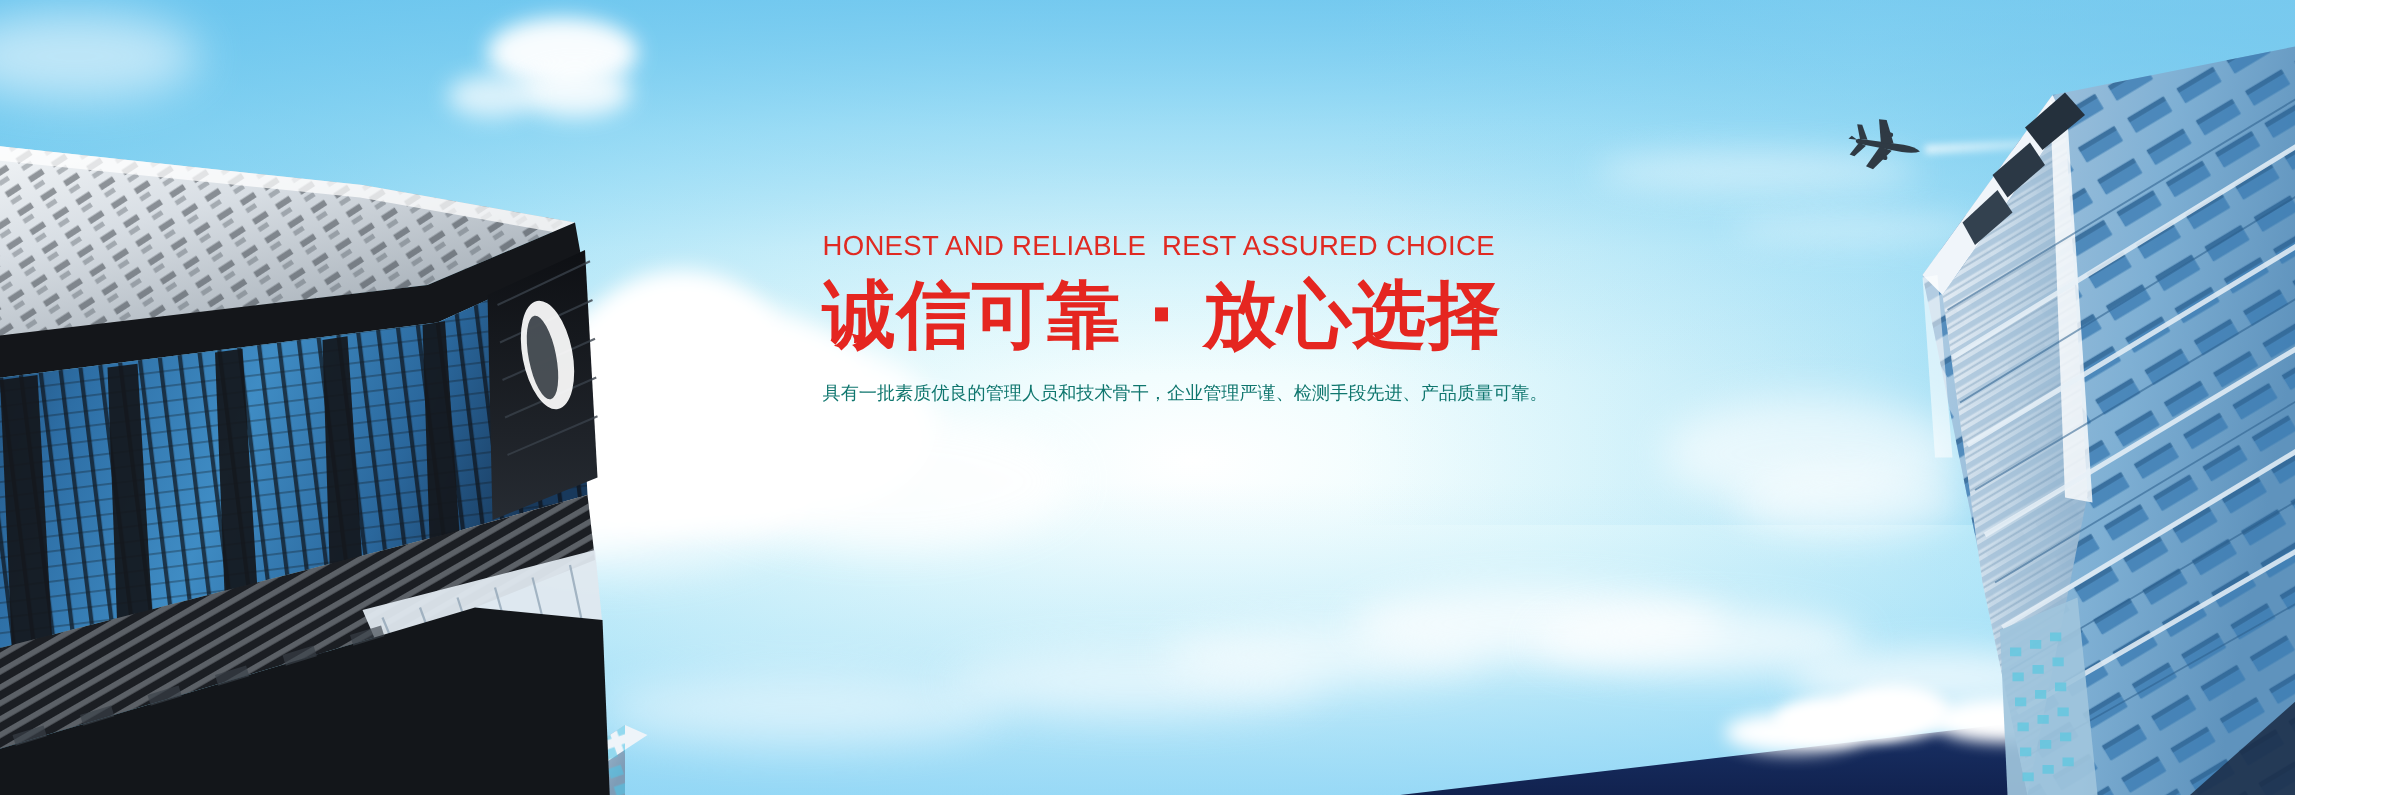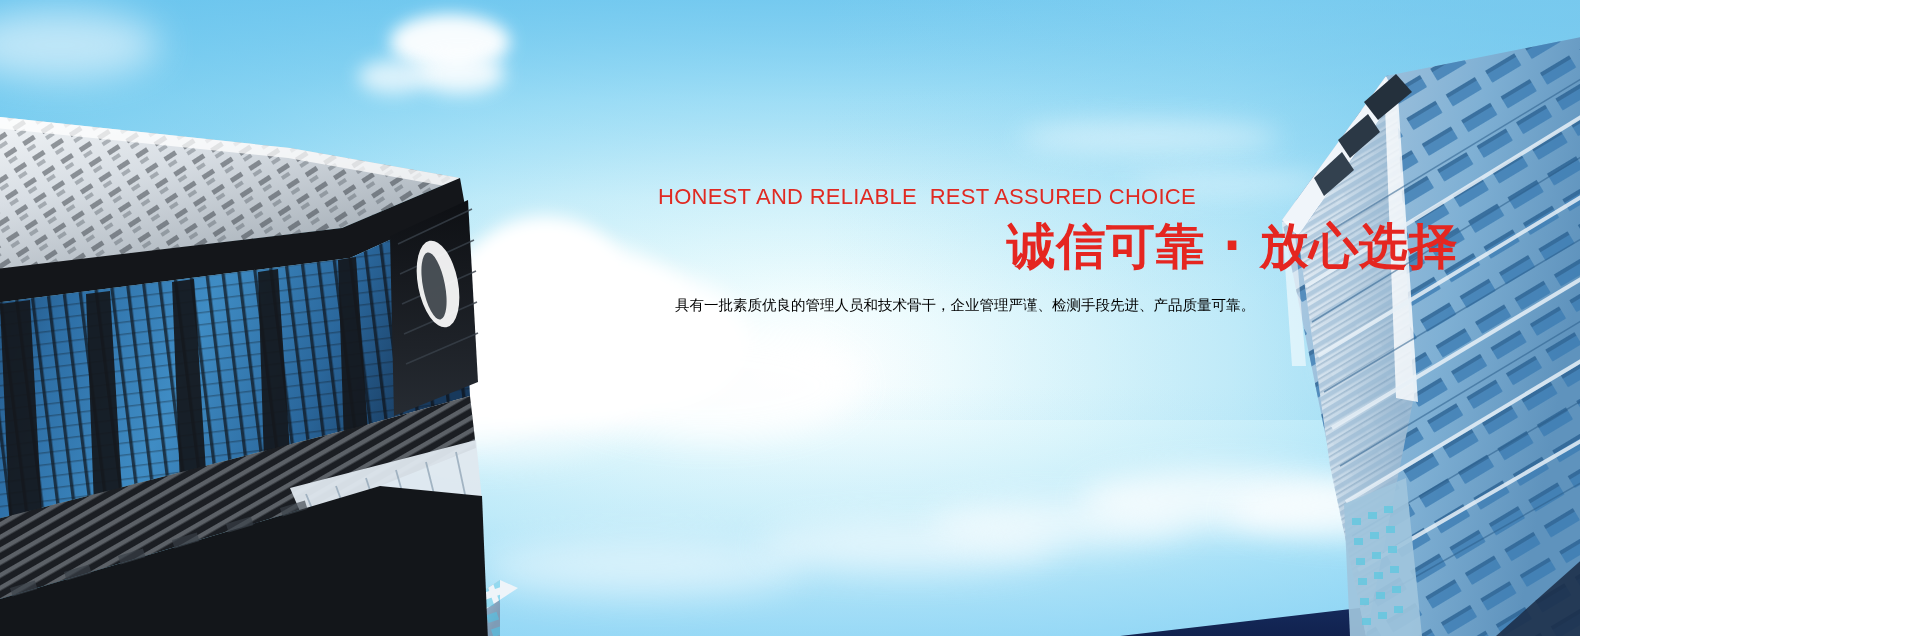--- a/index.html
+++ b/index.html
@@ -7,21 +7,21 @@
     margin: 0;
     padding: 0;
     background: #ffffff;
   }
   body {
     font-family: "Liberation Sans", "DejaVu Sans", sans-serif;
   }
 
   .banner {
     position: relative;
-    width: 1580px;
+    width: 1836px;
     height: 636px;
     overflow: hidden;
     background: #9fdcf5;
   }
 
   
   .sky-base {
     position: absolute;
     inset: 0;
     background:
@@ -187,35 +187,34 @@
     font-size: 22px;
     letter-spacing: 0.012em;
     color: #e02a22;
     font-weight: 400;
     line-height: 1;
     margin: 0 0 14px 0;
     white-space: pre;
     font-family: "Liberation Sans", "DejaVu Sans", sans-serif;
   }
   .headline {
-    font-size: 49px;
+    font-size: 59px;
     font-weight: bold;
     color: #e52620;
     line-height: 1.02;
     letter-spacing: 0.012em;
     margin: 0 0 20px 0;
     white-space: pre;
     font-family: "DejaVu Sans", "Liberation Sans", sans-serif;
-    text-align: right;
   }
   .body-line {
     font-size: 14.5px;
-    color: #000000;
+    color: #0f766e;
     line-height: 1.85;
-    margin: 17px;
+    margin: 0;
     white-space: pre;
     font-family: "DejaVu Sans", "Liberation Sans", sans-serif;
   }
 </style>
 </head>
 <body>
 
 <div class="banner">
 
   <div class="sky-base"></div>

